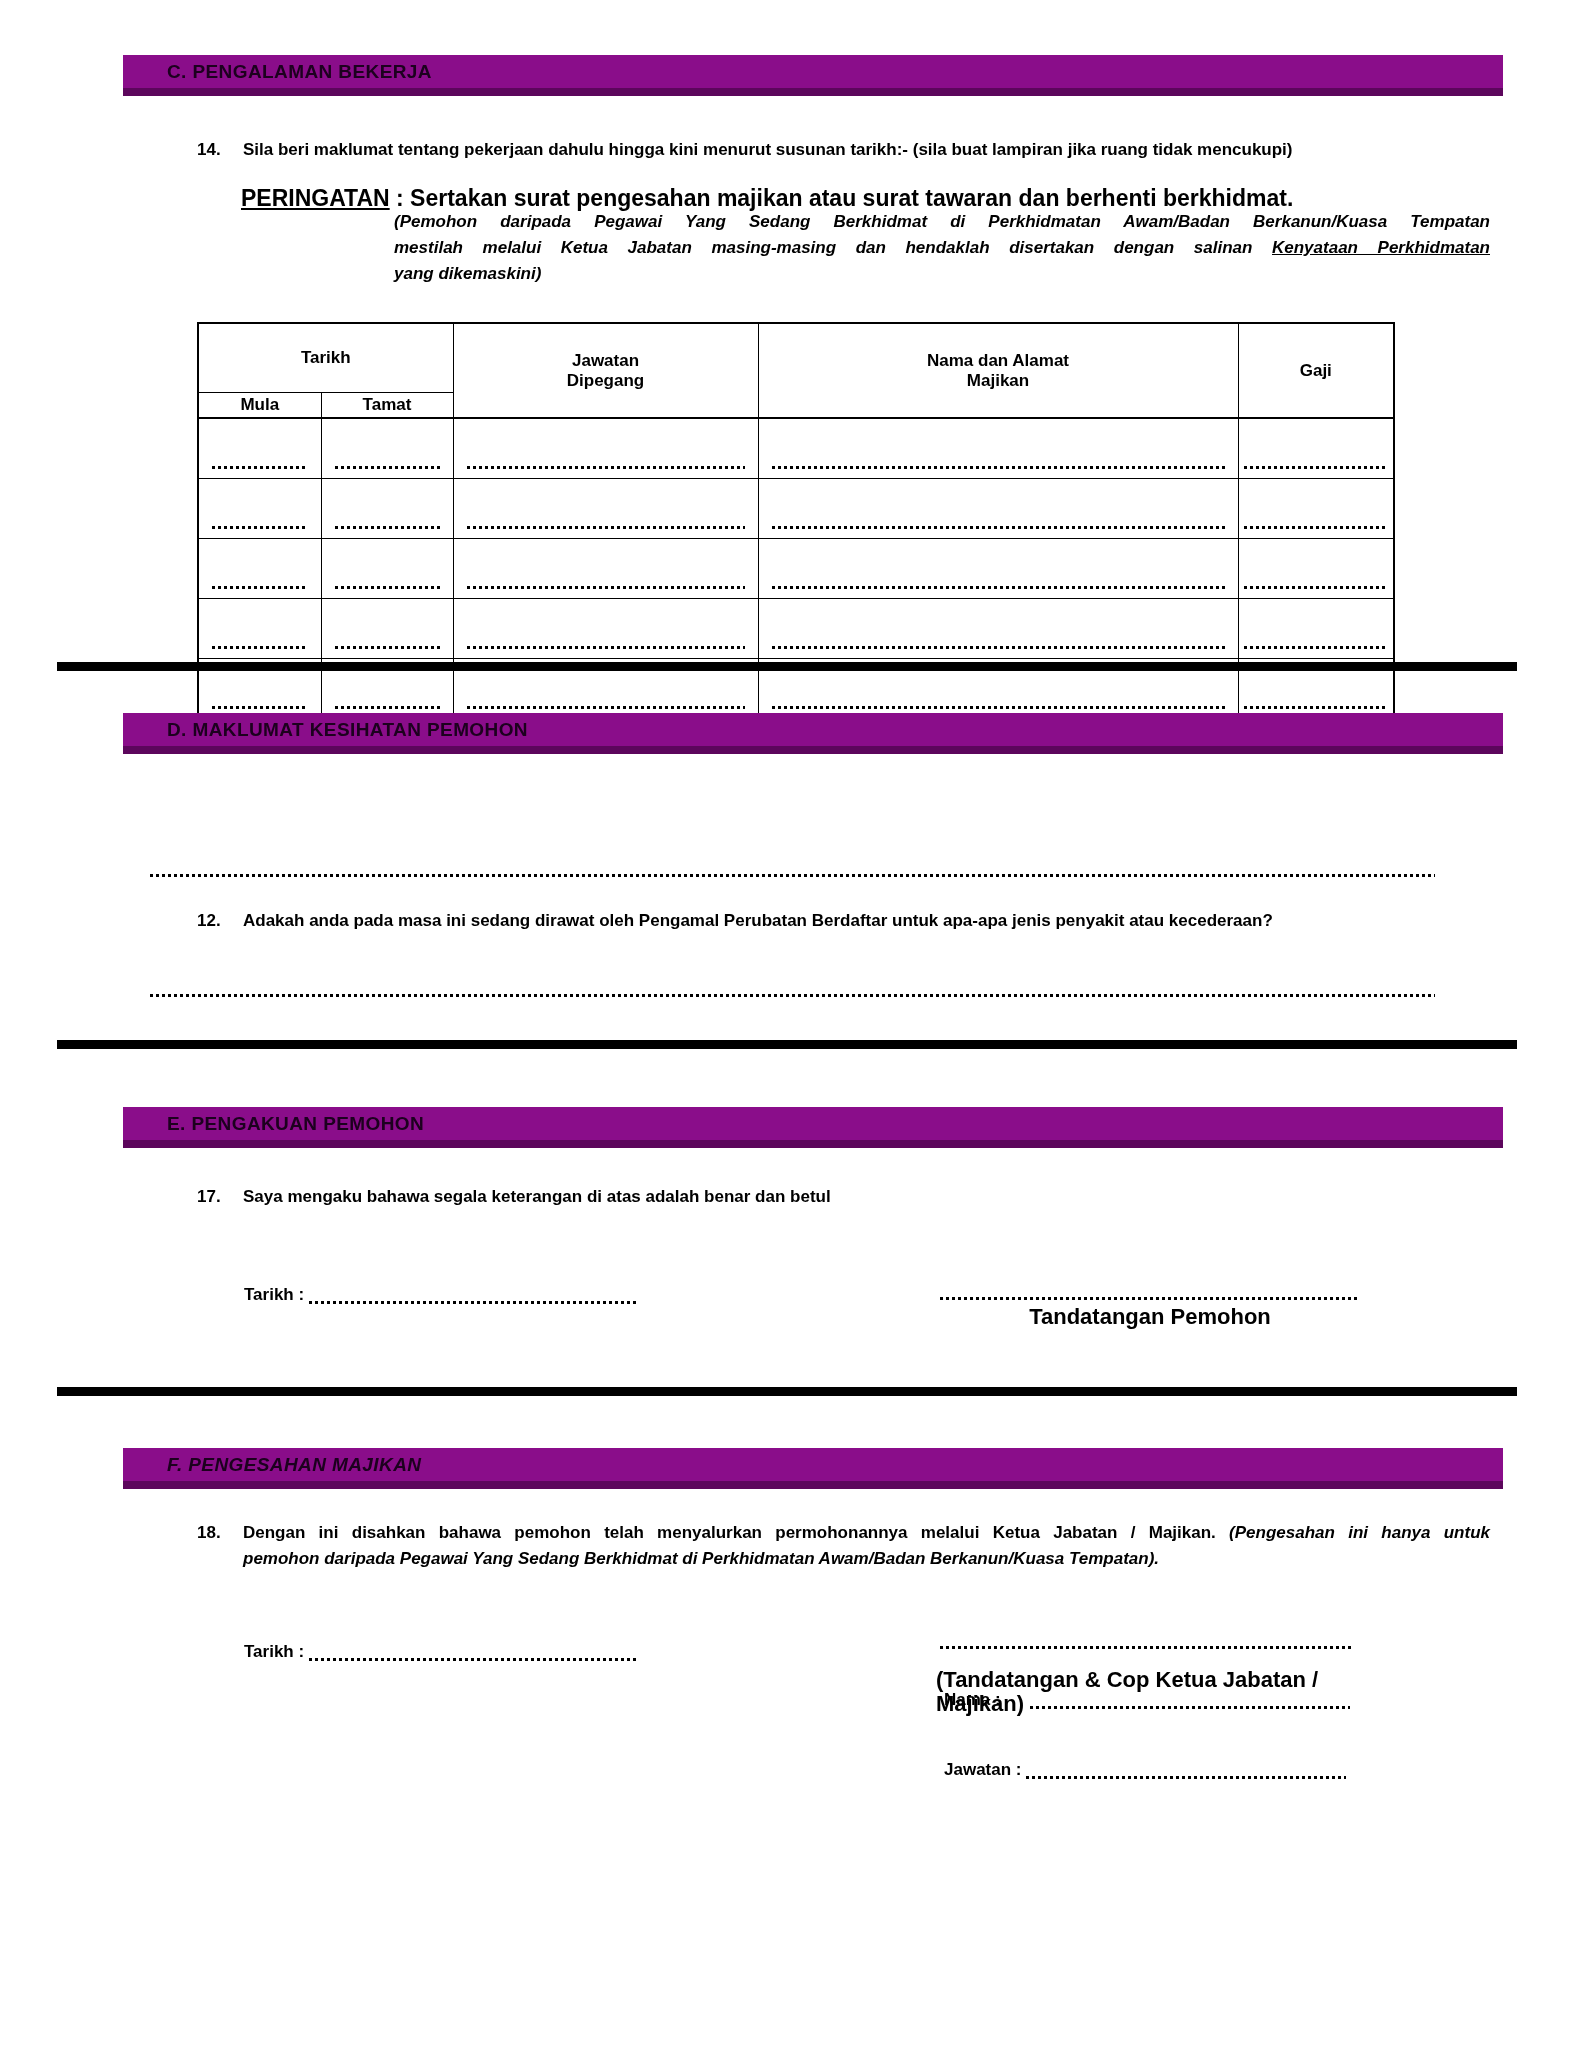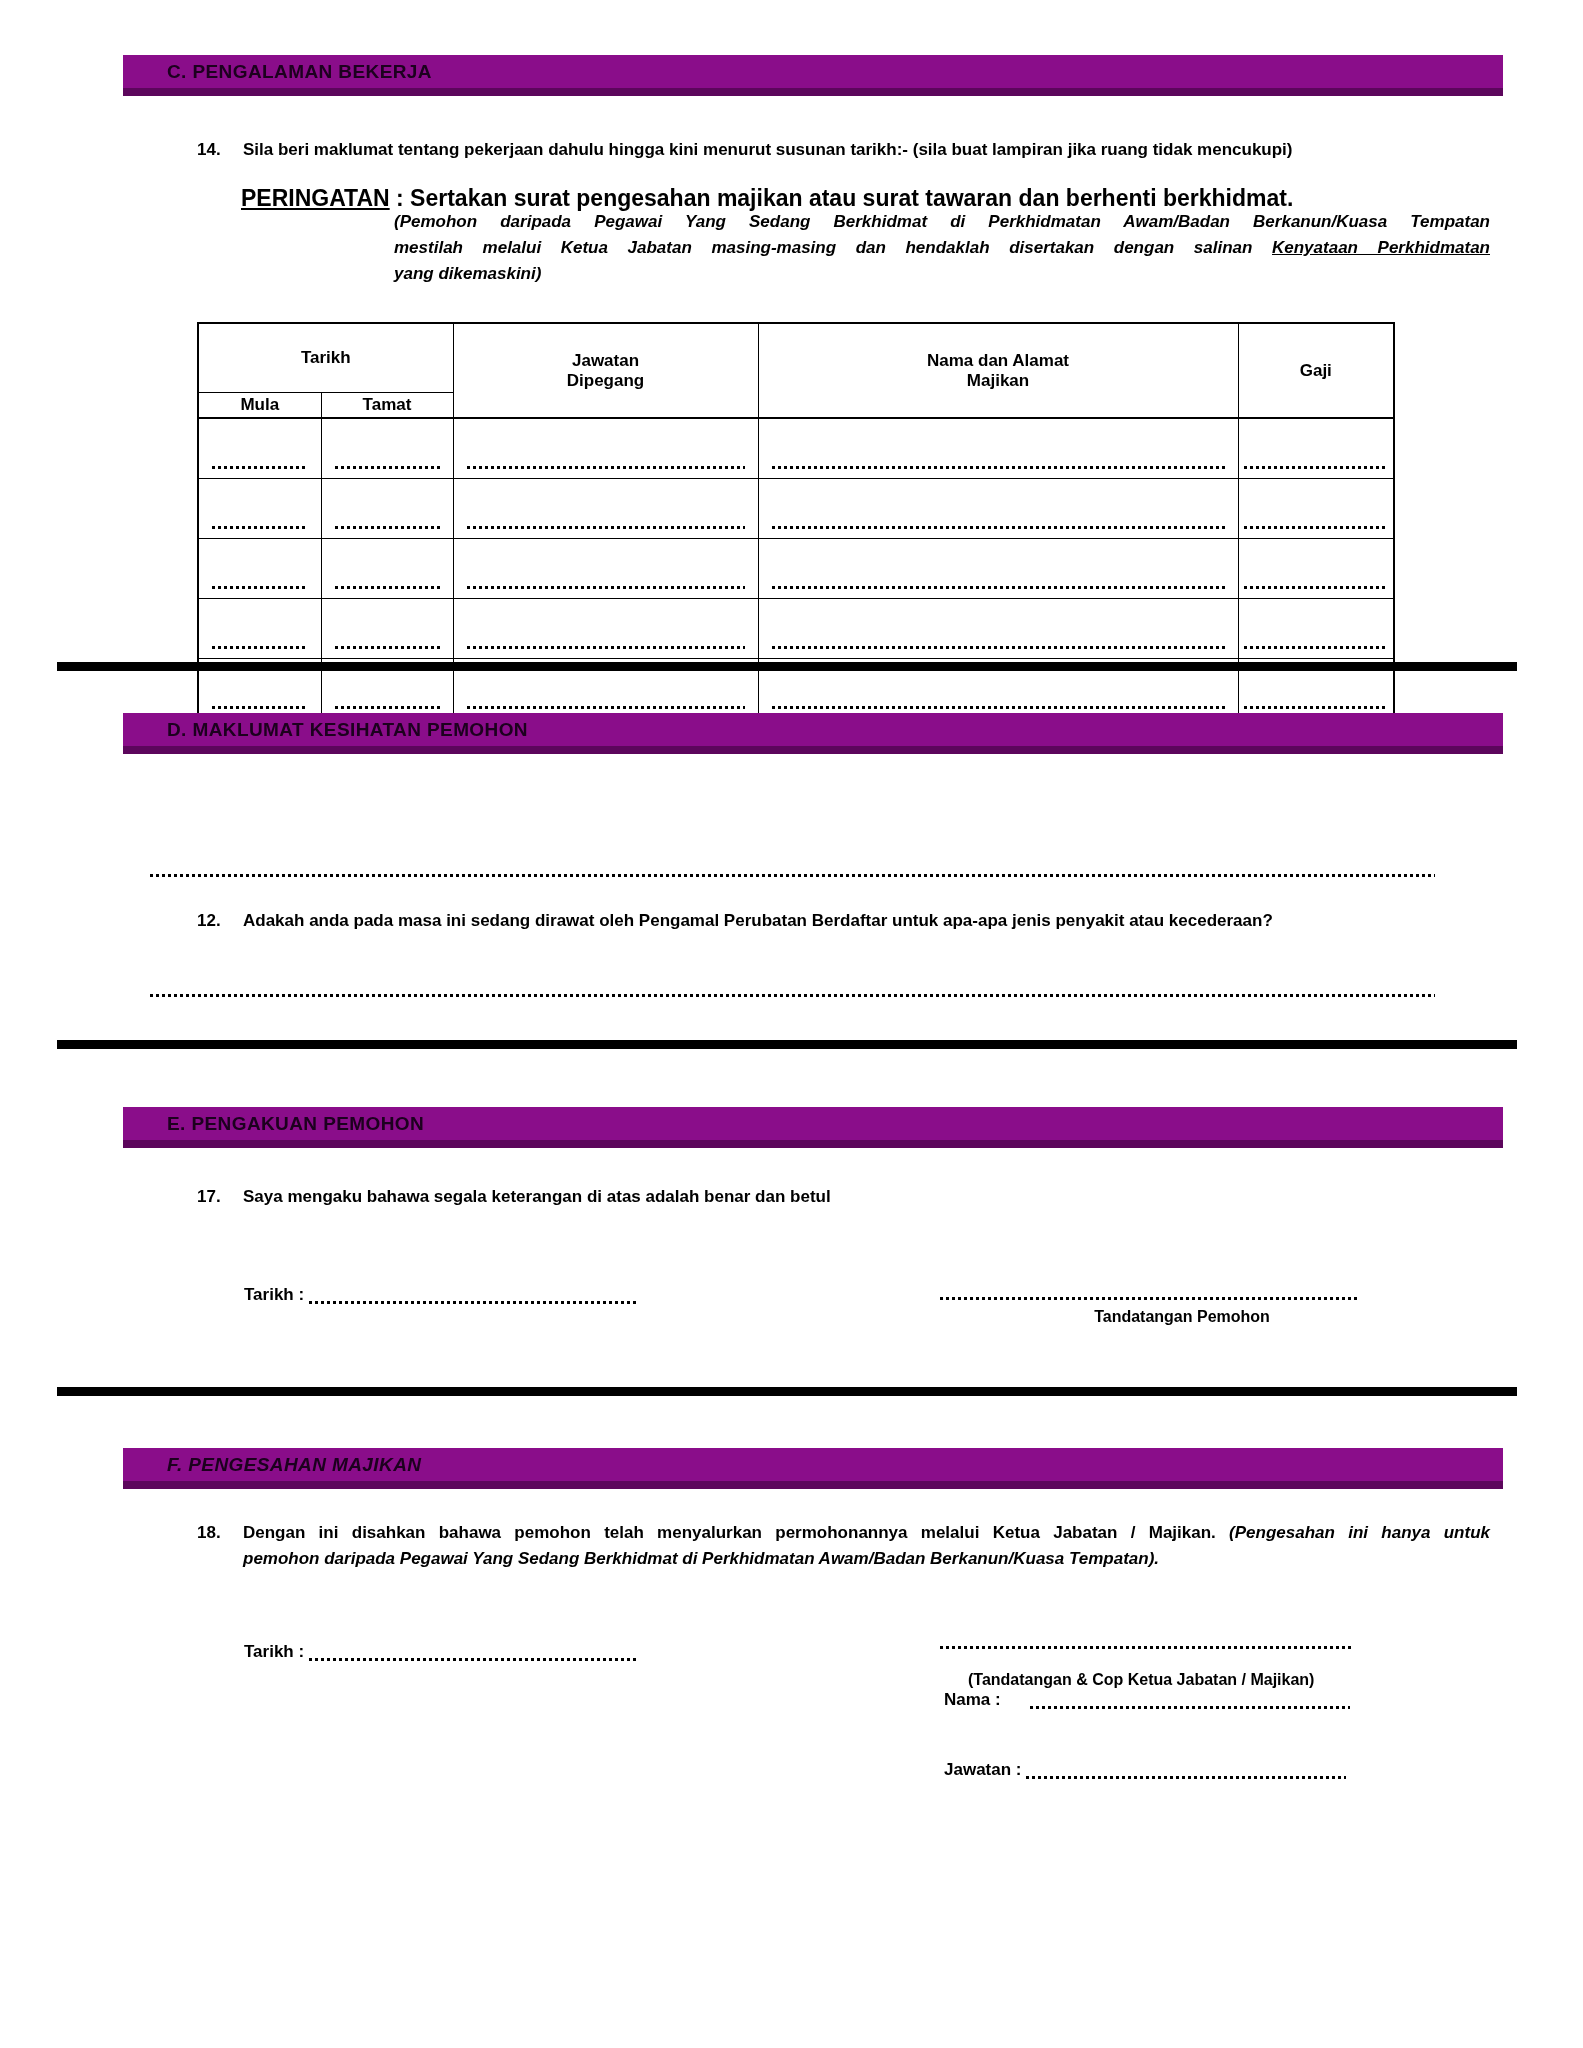--- a/index.html
+++ b/index.html
@@ -59,21 +59,21 @@
   .note .nline{display:block;}
   
   .dotgrad{
     background-image:repeating-linear-gradient(90deg,#000 0,#000 3px,transparent 3px,transparent 6px);
     background-repeat:repeat-x;
   }
   .dotline{position:absolute;height:3px;}
   .sigrow{position:absolute;display:flex;font-size:17px;line-height:24px;}
   .sigrow .lbl{flex:none;margin-right:5px;white-space:nowrap;}
   .sigrow .leader{flex:1;height:3px;align-self:flex-end;margin-bottom:3px;}
-  .caption{position:absolute;font-size:16px;line-height:24px;margin-left:32px;}
+  .caption{position:absolute;font-size:22px;line-height:24px;}
   
   .wtable{
     position:absolute;left:197px;top:298px;
     border-collapse:collapse;table-layout:fixed;
     width:1196px;
     font-size:17px;
     margin-top:24px;
   }
   .wtable th,.wtable td{border:1px solid #000;padding:0;}
   .wtable{border:2px solid #000;}

